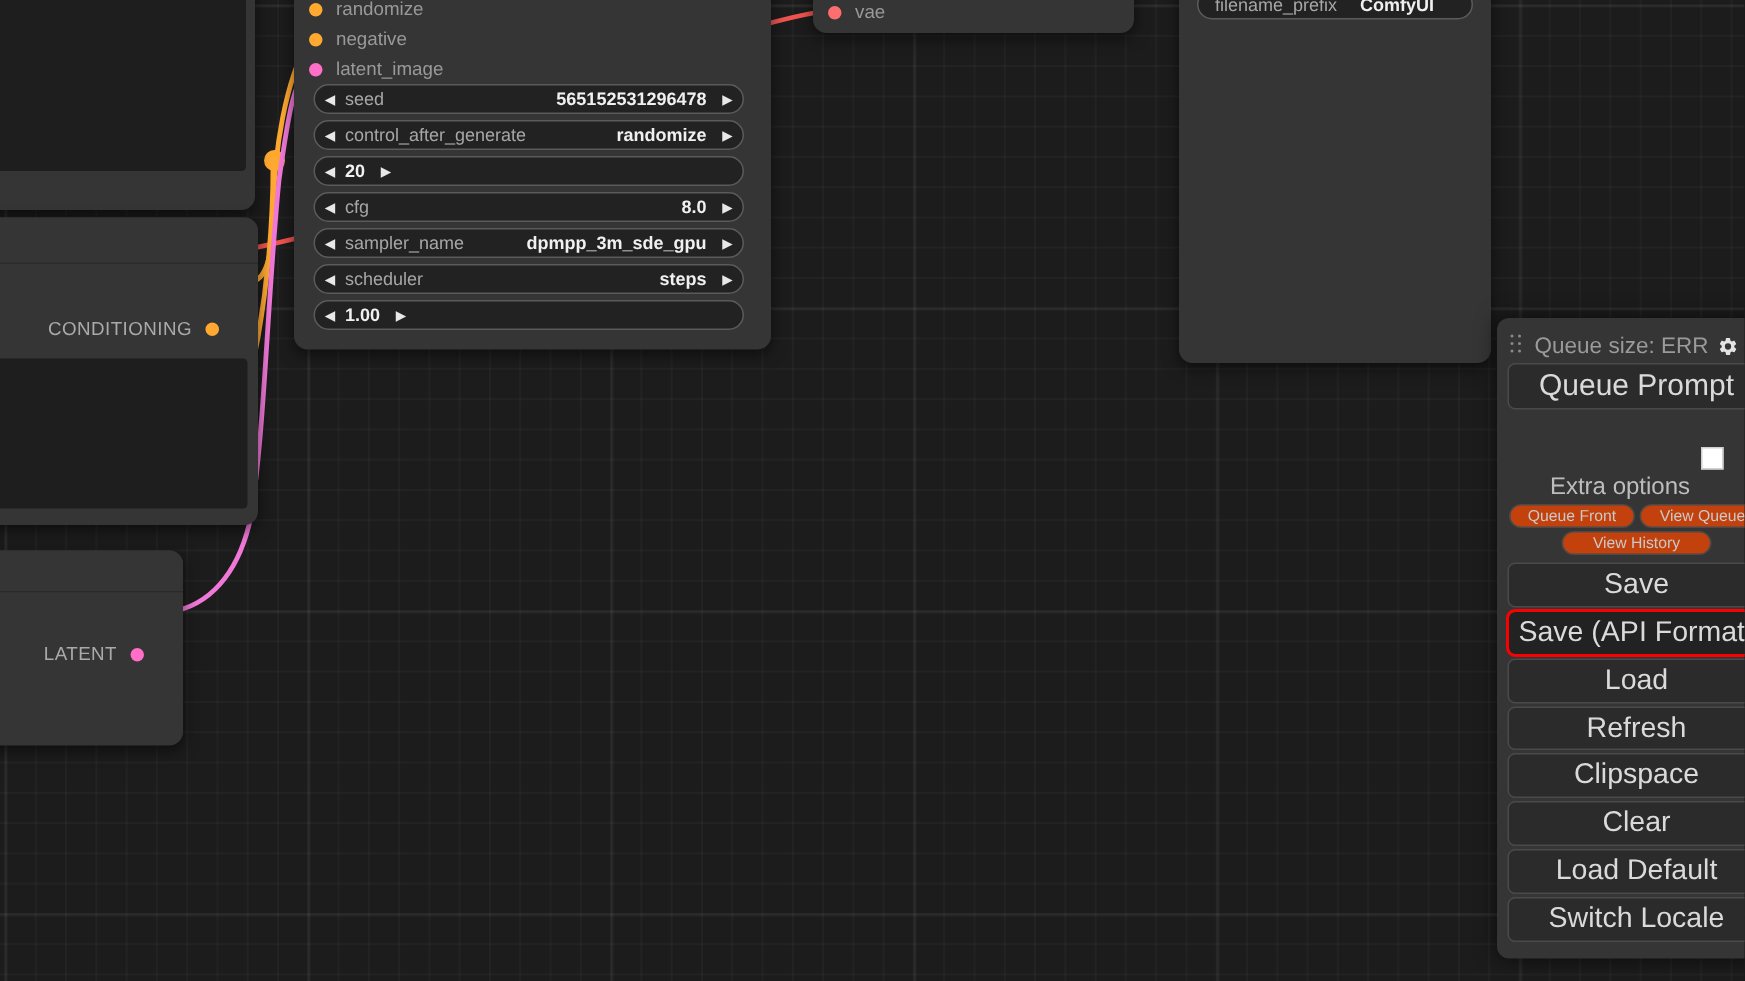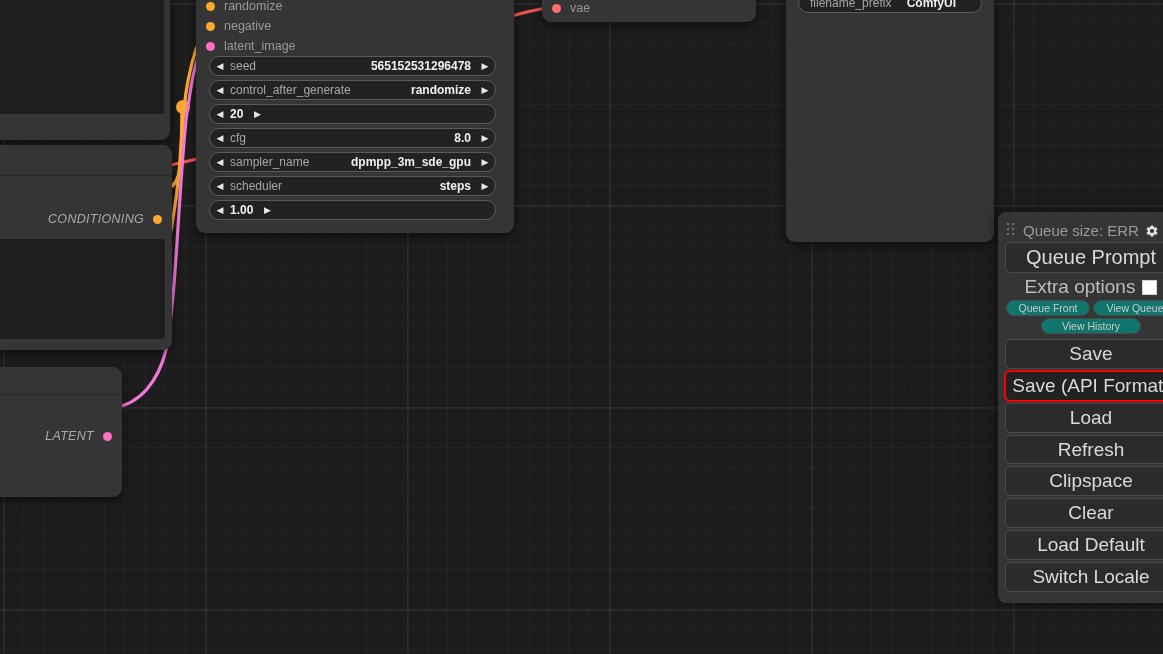--- a/index.html
+++ b/index.html
@@ -60,21 +60,21 @@
   .slot {
     position: absolute;
     height: 20px;
     display: flex;
     align-items: center;
     font-size: 12.5px;
     color: #999;
     white-space: nowrap;
   }
   .slot.in { left: 10px; }
-  .slot.out { right: 10px; flex-direction: row-reverse; font-style: italic; }
+  .slot.out { right: 26px; flex-direction: row-reverse; }
   .slot-dot {
     width: 9px;
     height: 9px;
     border-radius: 50%;
     flex: 0 0 auto;
   }
   .slot.in .slot-dot { margin-right: 9px; }
   .slot.out .slot-dot { margin-left: 9px; }
   .slot-label-out {
     font-size: 12.5px;
@@ -199,39 +199,40 @@
     background: #222;
   }
   #extra-options-row {
     display: flex;
     align-items: center;
     justify-content: center;
     gap: 7px;
     margin: 3px 0 2px 0;
   }
   #extra-options-label {
-    font-size: 19px;
+    font-size: 16px;
     color: #bdbdbd;
+    margin-top: 40px;
   }
   #extra-options-checkbox {
     width: 13px;
     height: 13px;
     background: #fff;
     border: 1px solid #d0d0d0;
     display: inline-block;
     cursor: pointer;
   }
   .small-btn-row {
     display: flex;
     justify-content: center;
     gap: 3px;
     margin-bottom: 2px;
   }
   .small-btn {
-    background: #0f766e;
+    background: #c2410c;
     border: 1px solid #4a4a4a;
     border-radius: 9px;
     color: #c9c9c9;
     font-size: 10.5px;
     padding: 1px 12px;
     font-family: "Liberation Sans", sans-serif;
     white-space: nowrap;
     cursor: pointer;
     text-align: center;
   }

